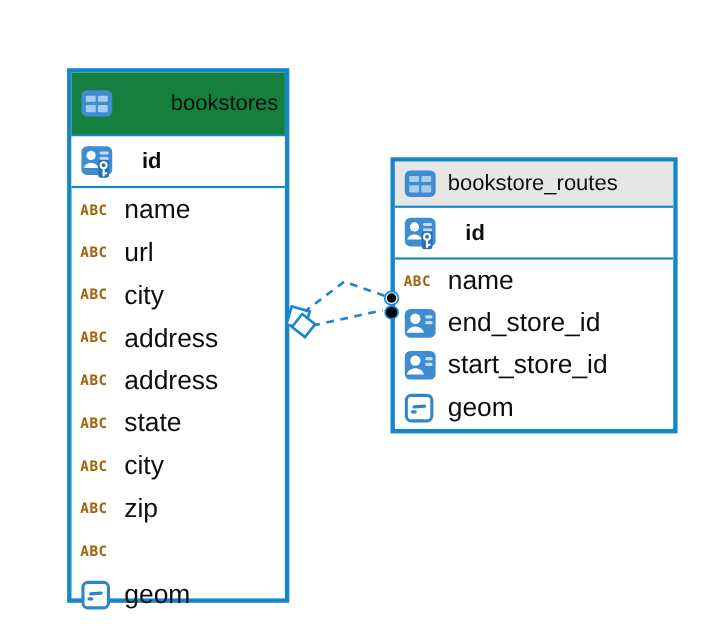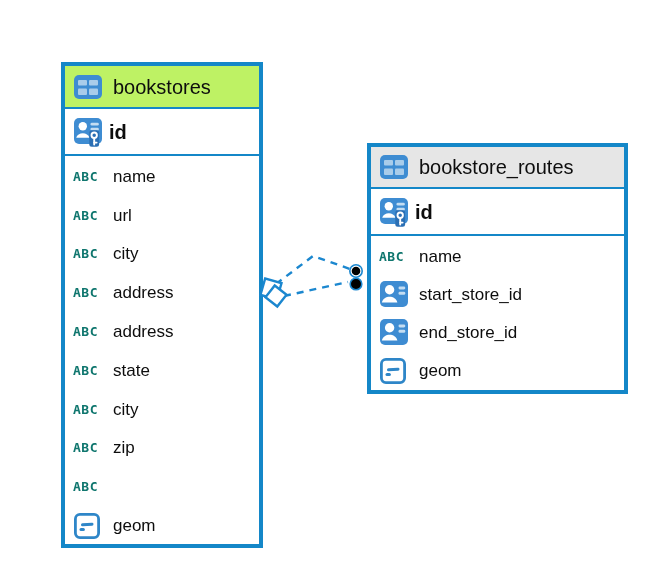--- a/index.html
+++ b/index.html
@@ -5,42 +5,42 @@
   html,body{margin:0;padding:0;background:#ffffff;}
   .canvas{
     position:relative;width:654px;height:570px;background:#ffffff;overflow:hidden;
     font-family:"Liberation Sans", sans-serif;color:#0d0d0d;
   }
   .entity{
     position:absolute;box-sizing:border-box;background:#ffffff;
     border:4px solid #1487C8;z-index:1;
   }
   .entity-left{left:61px;top:62px;width:202px;height:486px;}
-  .entity-right{left:367px;top:143px;width:261px;height:251px;}
+  .entity-right{left:355px;top:143px;width:261px;height:251px;}
   .ent-header{
     display:flex;align-items:center;gap:8px;padding:0 6px 0 8px;
     border-bottom:2px solid #1487C8;box-sizing:border-box;
   }
-  .entity-left .ent-header{height:43px;background:#bef264;}
+  .entity-left .ent-header{height:58px;background:#15803d;justify-content:space-between;}
   .entity-right .ent-header{height:42px;background:#E6E6E6;}
   .ent-title{font-size:20px;line-height:1;white-space:nowrap;}
   .pk-row{
-    display:flex;align-items:center;gap:4px;padding:0 6px 0 8px;height:47px;
+    display:flex;align-items:center;gap:24px;padding:0 6px 0 8px;height:47px;
     border-bottom:2px solid #1487C8;box-sizing:border-box;background:#ffffff;
   }
   .pk-label{font-size:20px;font-weight:bold;line-height:1;}
   .fields{padding:1px 0 0 0;}
   .col-row{display:flex;align-items:center;gap:8px;padding:0 6px 0 8px;box-sizing:border-box;}
   .entity-left .col-row{height:38.8px;}
   .entity-right .col-row{height:38.2px;}
-  .col-label{font-size:17px;line-height:1;white-space:nowrap;text-align:center;}
+  .col-label{font-size:24px;line-height:1;white-space:nowrap;text-align:center;}
   .icon-box{width:32px;min-width:32px;display:flex;align-items:center;justify-content:flex-start;}
   .abc-glyph{
     font-family:"DejaVu Sans Mono", monospace;font-weight:bold;font-size:13px;
-    letter-spacing:0.5px;color:#0f766e;line-height:1;
+    letter-spacing:0.5px;color:#a16207;line-height:1;
   }
   svg.conn{position:absolute;left:0;top:0;z-index:3;pointer-events:none;}
 </style>
 </head>
 <body>
 
 <svg width="0" height="0" style="position:absolute">
   <defs>
     <g id="tbl-icon">
       <rect x="1" y="1" width="28" height="24" rx="5" fill="#3E8CD2"></rect>
@@ -182,29 +182,29 @@
             <span class="abc-glyph">ABC</span>
           </span>
         <span class="col-label">name</span>
       </div>
       <div class="col-row">
         <span class="icon-box">
           <svg width="30" height="28" viewBox="0 0 30 28">
               <use href="#fk-icon"></use>
             </svg>
         </span>
-        <span class="col-label">start_store_id</span>
+        <span class="col-label">end_store_id</span>
       </div>
       <div class="col-row">
         <span class="icon-box">
           <svg width="30" height="28" viewBox="0 0 30 28">
               <use href="#fk-icon"></use>
             </svg>
         </span>
-        <span class="col-label">end_store_id</span>
+        <span class="col-label">start_store_id</span>
       </div>
       <div class="col-row">
         <span class="icon-box">
           <svg width="28" height="28" viewBox="0 0 28 28">
               <use href="#geom-icon"></use>
             </svg>
         </span>
         <span class="col-label">geom</span>
       </div>
     </div>

